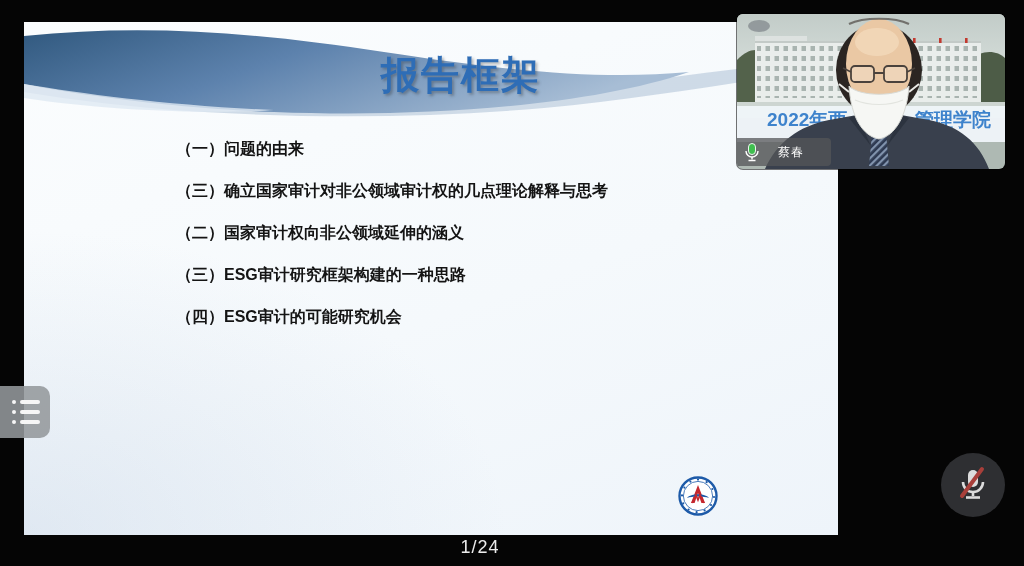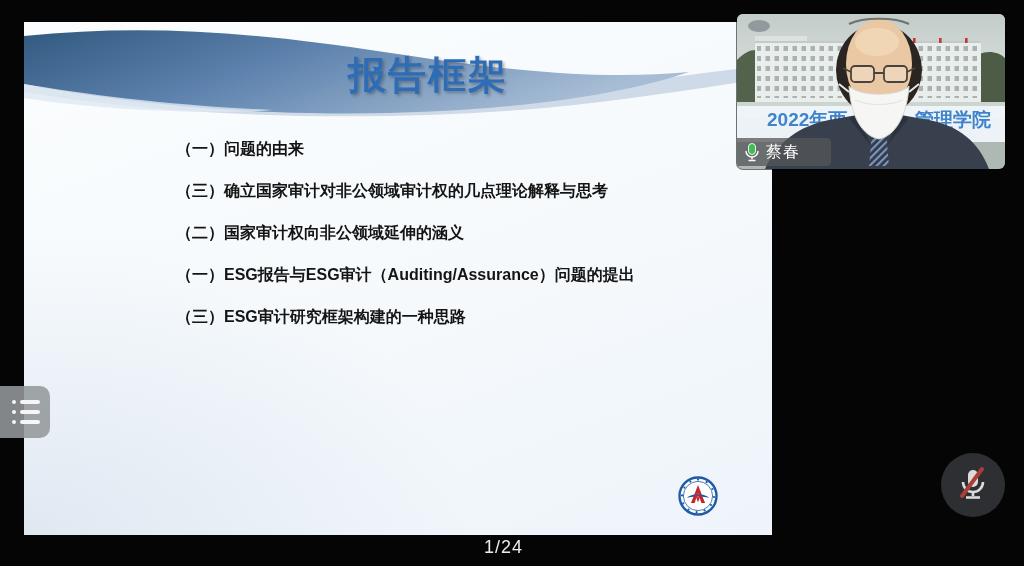--- a/index.html
+++ b/index.html
@@ -3,21 +3,21 @@
 <meta charset="utf-8">
 <style>
   html,body{margin:0;padding:0;}
   body{
     width:1024px;height:566px;position:relative;overflow:hidden;
     background:#050505;
     font-family:"Liberation Sans","DejaVu Sans",sans-serif;
   }
   
   .slide{
-    position:absolute;left:24px;top:22px;width:748px;height:513px;
+    position:absolute;left:24px;top:22px;width:814px;height:513px;
     background:
       radial-gradient(ellipse at 0% 100%, rgba(186,203,224,0.35), transparent 42%),
       linear-gradient(160deg,#fbfdfe 0%,#f5f9fc 55%,#eef4fa 100%);
     overflow:hidden;
   }
   .wave{position:absolute;top:0;left:0;width:906px;height:130px;pointer-events:none;}
   .slide-title{
     position:absolute;top:28px;left:60px;width:calc(100% - 60px);
     text-align:center;font-size:38px;font-weight:700;color:#2e6db6;
     letter-spacing:2px;text-shadow:2px 2px 3px rgba(40,40,40,0.35);
@@ -41,38 +41,38 @@
     position:absolute;left:737px;top:14px;width:268px;height:155px;
     border-radius:6px;overflow:hidden;background:#aeb9b3;
     box-shadow:0 0 0 1px rgba(0,0,0,0.55);
   }
   .video svg.scene{position:absolute;inset:0;}
   .name-tag{
     position:absolute;left:0;bottom:3px;height:28px;min-width:94px;
     background:rgba(84,86,88,0.75);border-radius:0 4px 4px 0;
     display:flex;align-items:center;gap:7px;padding:0 12px 0 8px;box-sizing:border-box;
   }
-  .name-tag .pname{color:#fff;font-size:16px;letter-spacing:1px;}
+  .name-tag .pname{color:#fff;font-size:12px;letter-spacing:1px;margin-left:12px;}
   
   .thumb-toggle{
     position:absolute;left:-18px;top:386px;width:68px;height:52px;
     background:rgba(148,152,156,0.88);border-radius:10px;
     display:flex;align-items:center;justify-content:flex-end;padding-right:10px;box-sizing:border-box;
     cursor:pointer;
   }
   .list-icon{display:flex;flex-direction:column;gap:6px;}
   .list-icon .row{display:flex;align-items:center;gap:4px;}
   .list-icon .dot{width:4px;height:4px;border-radius:50%;background:#f6f6f6;}
   .list-icon .bar{width:20px;height:4px;border-radius:2px;background:#f6f6f6;}
   .mute-btn{
     position:absolute;left:941px;top:453px;width:64px;height:64px;border-radius:50%;
     background:#2e2f32;display:flex;align-items:center;justify-content:center;cursor:pointer;
   }
   .page-indicator{
-    position:absolute;left:437px;top:537px;width:86px;text-align:right;
+    position:absolute;left:437px;top:537px;width:86px;text-align:center;
     color:#ececec;font-size:18px;letter-spacing:1px;
   }
 </style>
 </head>
 <body>
 
 <div>
 
   <div class="slide">
 
@@ -88,22 +88,22 @@
       <path d="M0,14 C120,2 230,10 360,30 C490,50 580,58 665,50 C565,84 400,96 250,90 C140,86 40,70 0,62 Z" fill="url(#waveG)"></path>
       <path d="M0,62 C60,72 150,84 250,88 C200,92 90,90 0,76 Z" fill="#dfe8f2" opacity="0.8"></path>
     </svg>
 
     <div class="slide-title">报告框架</div>
 
     <ul class="outline">
       <li class="l2">（一）问题的由来</li>
       <li class="l2">（三）确立国家审计对非公领域审计权的几点理论解释与思考</li>
       <li class="l2">（二）国家审计权向非公领域延伸的涵义</li>
-      <li class="l2">（一）ESG报告与ESG审计（Auditing/Assurance）问题的提出</li>
       <li class="l2">（三）ESG审计研究框架构建的一种思路</li>
+      <li class="l2">（四）ESG审计的可能研究机会</li>
     </ul>
 
     <div class="slide-footer">
       <svg class="footer-logo" viewBox="0 0 40 40">
         <circle cx="20" cy="20" r="18.5" fill="#ffffff" stroke="#1d5aa8" stroke-width="2.4"></circle>
         <circle cx="20" cy="20" r="14.6" fill="#ffffff" stroke="#1d5aa8" stroke-width="0.8"></circle>
         <g fill="#1d5aa8">
           <circle cx="20" cy="3.6" r="1.1"></circle>
             <circle cx="28.6" cy="6.2" r="1.1"></circle>
           <circle cx="34.4" cy="13" r="1.1"></circle>

